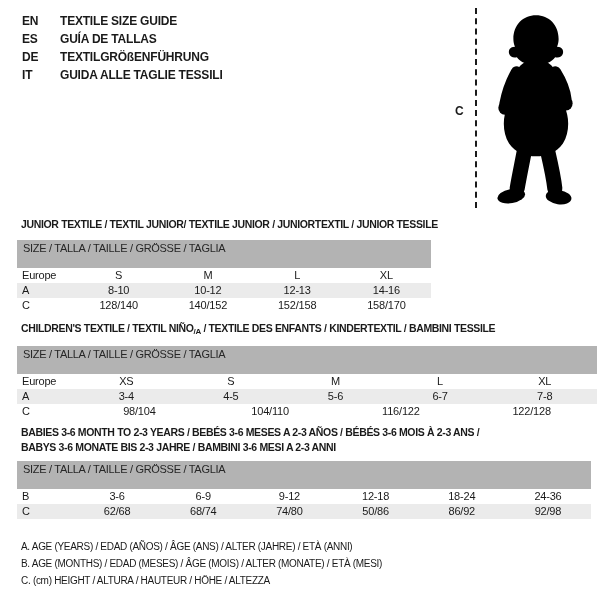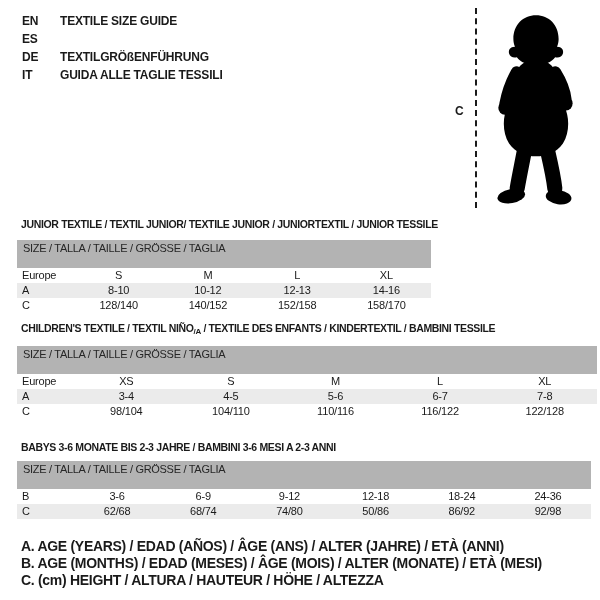--- a/index.html
+++ b/index.html
@@ -35,34 +35,35 @@
   .t2{top:346px;width:580px;}
   .t3{top:461px;width:574px;}
 
   .h1{top:218px;}
   .h2{top:322px;}
   .h3a{top:426px;}
   .h3b{top:441px;}
 
   
   .footnotes{position:absolute;left:21px;top:538px;}
-  .footnote{line-height:17px;font-size:14px;font-weight:bold;letter-spacing:-0.3px;white-space:nowrap;}
+  .footnote{line-height:17px;font-size:10px;font-weight:normal;letter-spacing:-0.3px;white-space:nowrap;}
 </style>
 </head>
 <body>
 
 <div class="page">
 
   <div class="lang-block">
     <div class="lang-row">
       <span class="lang-code">EN</span>
       <span class="lang-text">TEXTILE SIZE GUIDE</span>
     </div>
     <div class="lang-row">
       <span class="lang-code">ES</span>
+      <span class="lang-text">GUÍA DE TALLAS</span>
     </div>
     <div class="lang-row">
       <span class="lang-code">DE</span>
       <span class="lang-text">TEXTILGRÖßENFÜHRUNG</span>
     </div>
     <div class="lang-row">
       <span class="lang-code">IT</span>
       <span class="lang-text">GUIDA ALLE TAGLIE TESSILI</span>
     </div>
   </div>
@@ -132,26 +133,26 @@
       <span class="tcell">3-4</span>
       <span class="tcell">4-5</span>
       <span class="tcell">5-6</span>
       <span class="tcell">6-7</span>
       <span class="tcell">7-8</span>
     </div>
     <div class="trow">
       <span class="tlabel">C</span>
       <span class="tcell">98/104</span>
       <span class="tcell">104/110</span>
-      <span class="tcell">110/116</span>
       <span class="tcell">116/122</span>
       <span class="tcell">122/128</span>
     </div>
   </div>
 
+  <div class="sec-heading h3a">BABIES 3-6 MONTH TO 2-3 YEARS / BEBÉS 3-6 MESES A 2-3 AÑOS / BÉBÉS 3-6 MOIS À 2-3 ANS /</div>
   <div class="sec-heading h3b">BABYS 3-6 MONATE BIS 2-3 JAHRE / BAMBINI 3-6 MESI A 2-3 ANNI</div>
   <div class="size-table t3">
     <div class="thead">SIZE / TALLA / TAILLE / GRÖSSE / TAGLIA</div>
     <div class="trow">
       <span class="tlabel">B</span>
       <span class="tcell">3-6</span>
       <span class="tcell">6-9</span>
       <span class="tcell">9-12</span>
       <span class="tcell">12-18</span>
       <span class="tcell">18-24</span>

